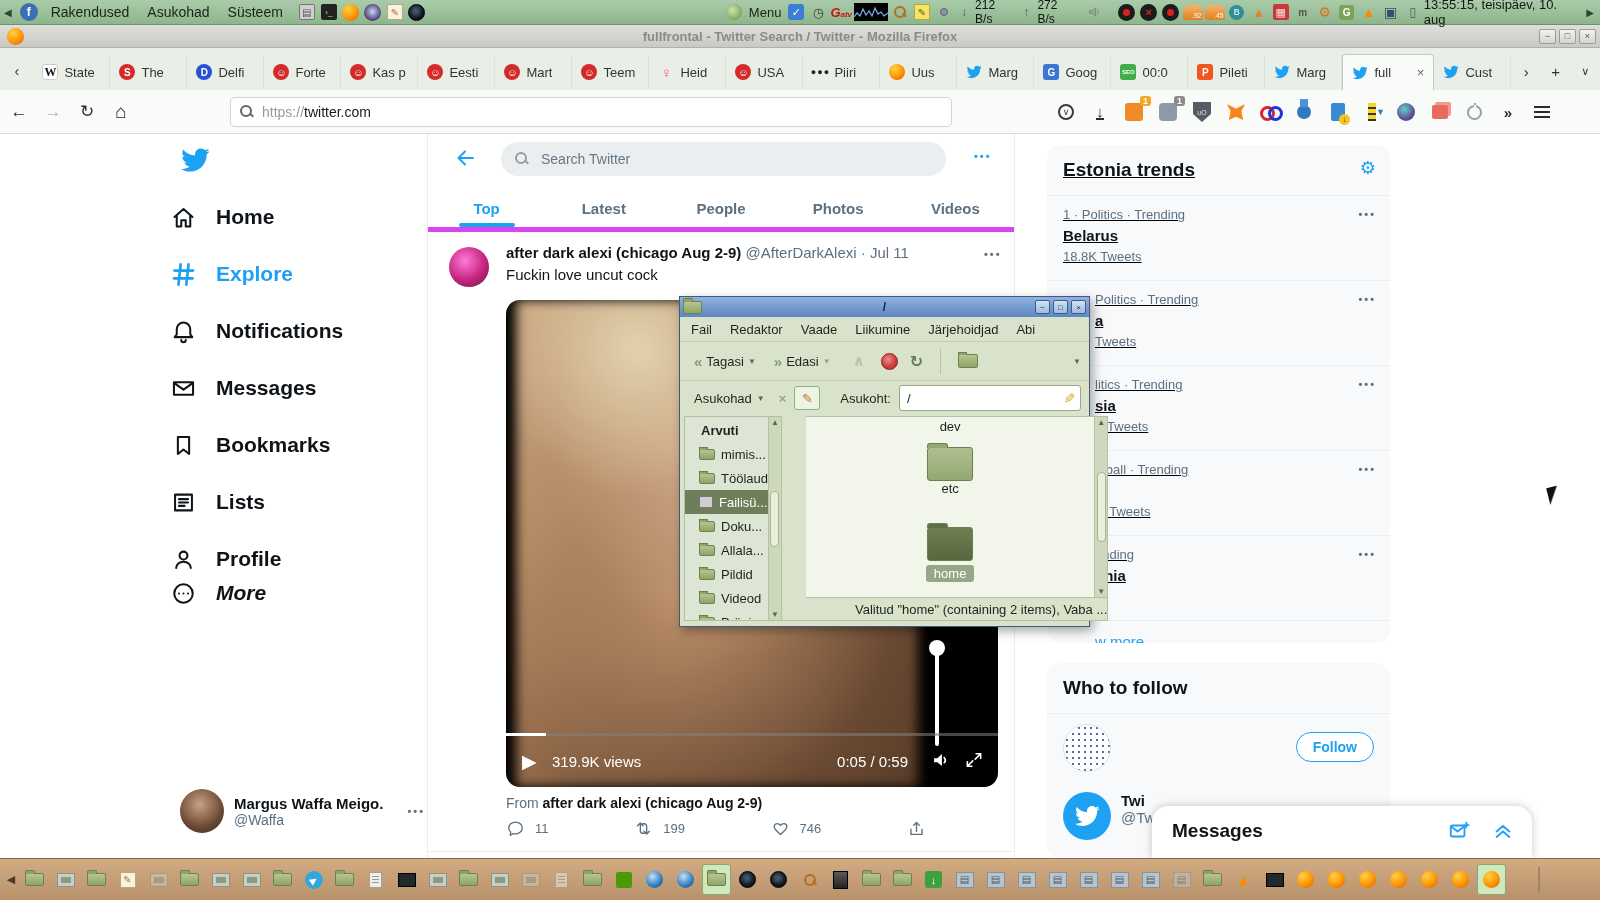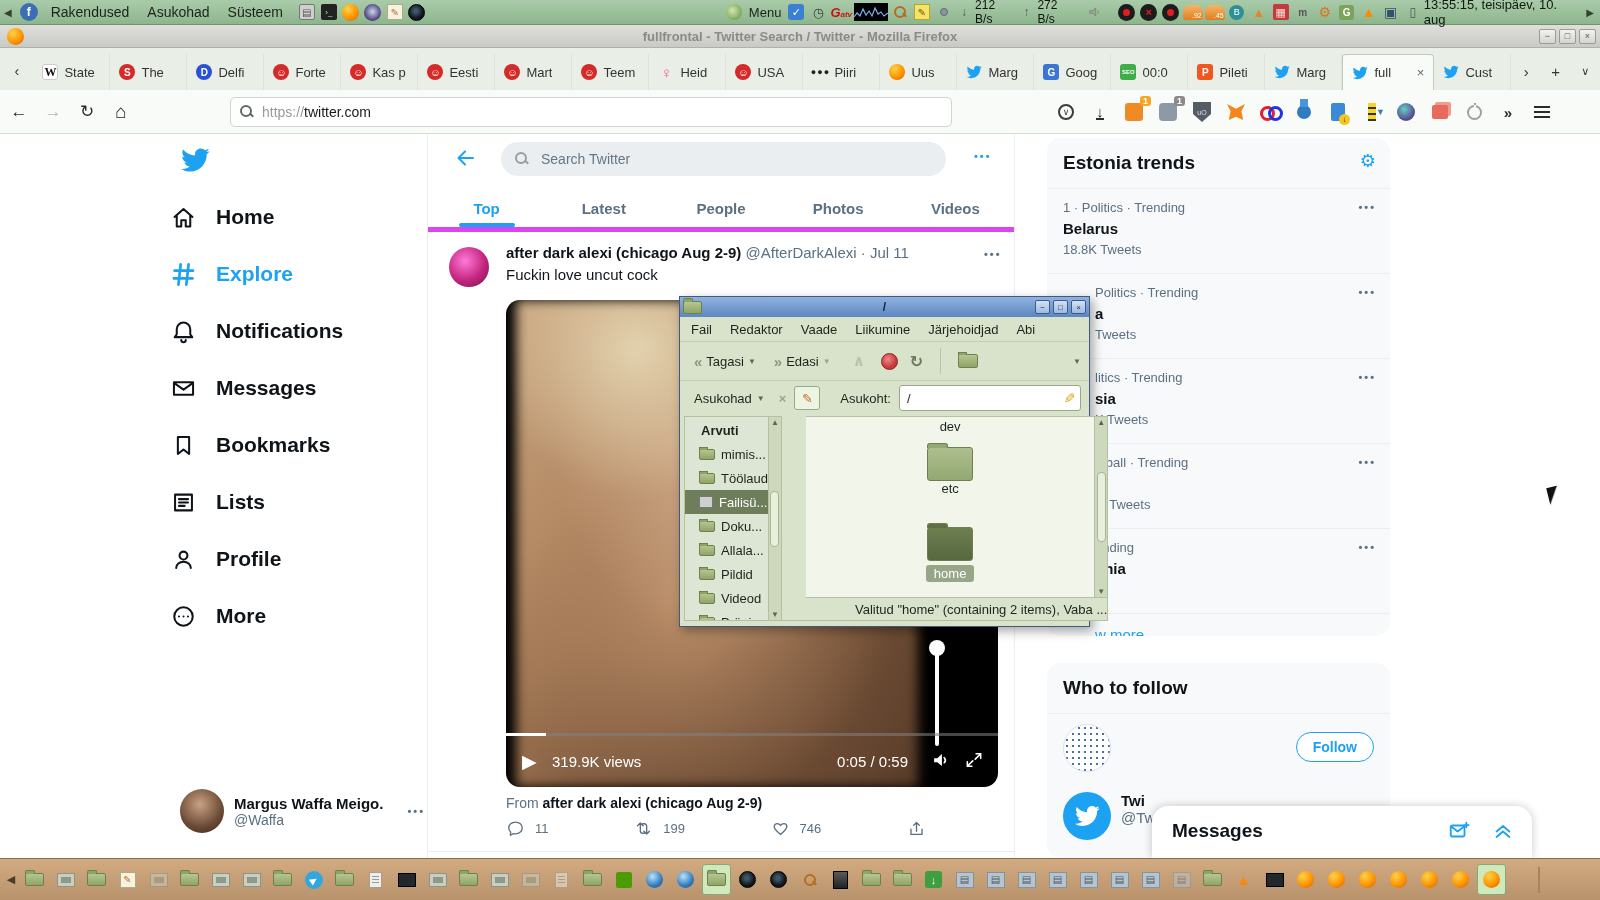--- a/index.html
+++ b/index.html
@@ -181,21 +181,21 @@
   #vspk{right:46px;top:449px;}
   #vfull{right:14px;top:450px;}
   #from-line{position:absolute;left:78px;top:661px;font-size:14px;color:#5b7083;}
   #from-line b{color:#0f1419;}
   #actions{position:absolute;left:78px;top:685px;width:420px;display:flex;justify-content:space-between;color:#5b7083;font-size:13px;}
   .act{display:flex;align-items:center;gap:10px;}
   .act svg{fill:none;stroke:#5b7083;stroke-width:1.7;stroke-linecap:round;stroke-linejoin:round;}
   #next-divider{position:absolute;left:0;right:0;top:717px;height:1px;background:#ebeef0;}
 
   .card{position:absolute;left:0;width:343px;background:#f7f9fa;border-radius:14px;overflow:hidden;}
-  #trends-card{top:4px;height:498px;}
+  #trends-card{top:11px;height:498px;text-decoration:underline;}
   .card h2{margin:0;padding:14px 16px;font-size:19px;color:#0f1419;border-bottom:1px solid #ebeef0;position:relative;}
   #trends-gear{position:absolute;right:14px;top:12px;color:#1da1f2;font-size:18px;}
   .trend{position:relative;border-bottom:1px solid #ebeef0;padding:11px 16px 12px;height:85px;}
   .trend.frag{padding-left:48px;}
   .trend .cat{font-size:13px;color:#5b7083;}
   .trend .tname{font-size:15px;font-weight:bold;color:#0f1419;margin-top:5px;}
   .trend .tcount{font-size:13px;color:#5b7083;margin-top:5px;}
   .trend .dots{position:absolute;right:14px;top:12px;}
   #show-more{padding:12px 16px 12px 48px;font-size:15px;color:#1da1f2;}
   #wtf-card{top:529px;height:195px;}
@@ -618,21 +618,21 @@
             <path d="M4.5 5 H19.5 V19 H4.5 Z M8 9 H16 M8 12 H16 M8 15 H13"></path>
           </svg>
           <span class="lbl">Lists</span>
         </div>
         <div class="tw-item" style="top: 400px;">
           <svg class="lic" width="27" height="27" viewBox="0 0 24 24">
             <path d="M12 5 a3.5 3.5 0 1 1 0 7 a3.5 3.5 0 0 1 0 -7 Z M5.5 19.5 a6.5 5.5 0 0 1 13 0"></path>
           </svg>
           <span class="lbl">Profile</span>
         </div>
-        <div class="tw-item" style="top: 457px;">
+        <div class="tw-item" style="top: 434px; font-style: italic;">
           <svg class="lic" width="27" height="27" viewBox="0 0 24 24">
             <path d="M12 3.8 a8.2 8.2 0 1 1 0 16.4 a8.2 8.2 0 0 1 0 -16.4 Z M8 12 l0.01 0 M12 12 l0.01 0 M16 12 l0.01 0"></path>
           </svg>
           <span class="lbl">More</span>
         </div>
       </div>
     <div id="side-profile">
       <div class="av"></div>
       <div>
         <div class="nm">Margus Waffa Meigo.</div>

